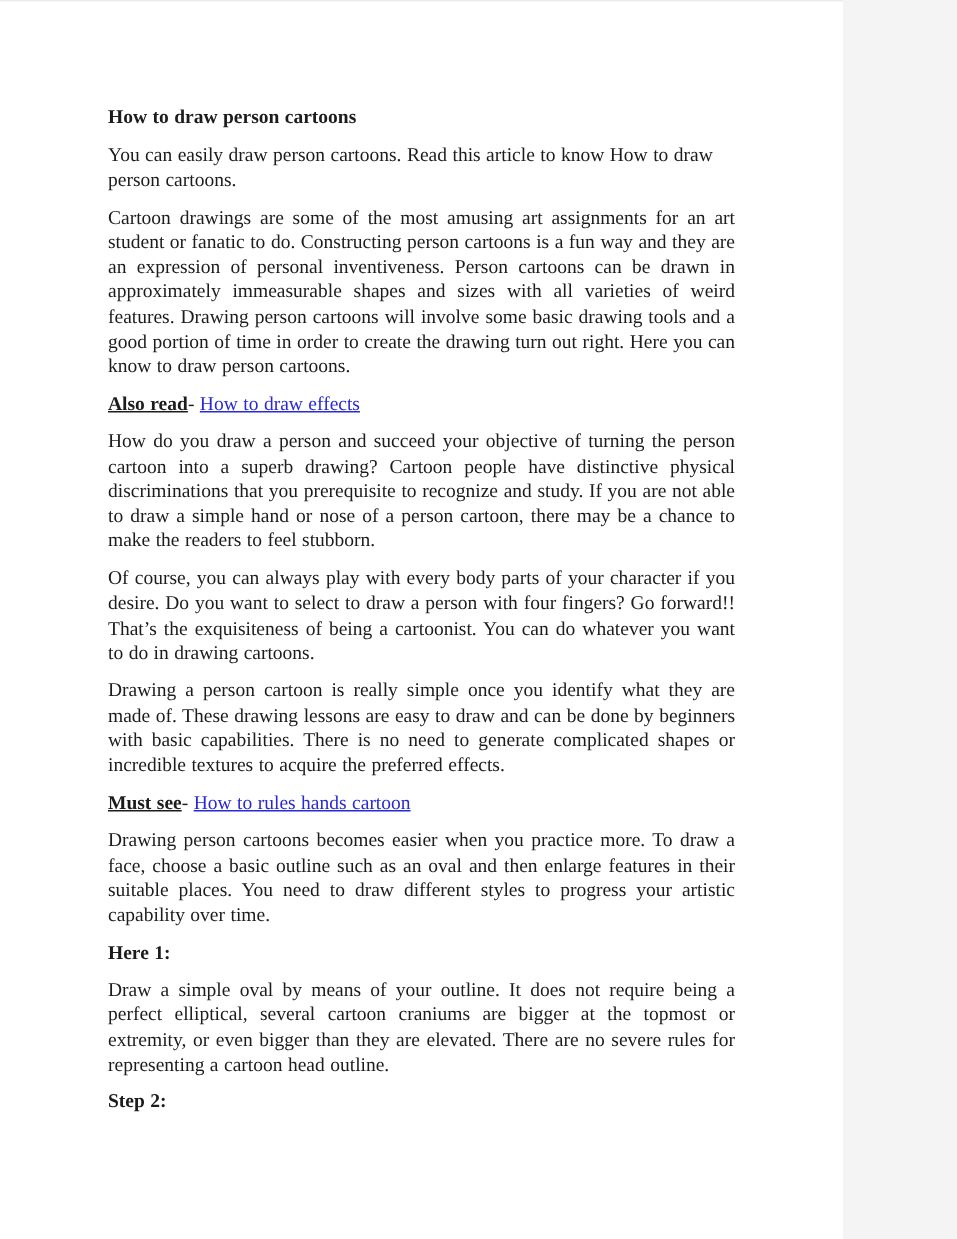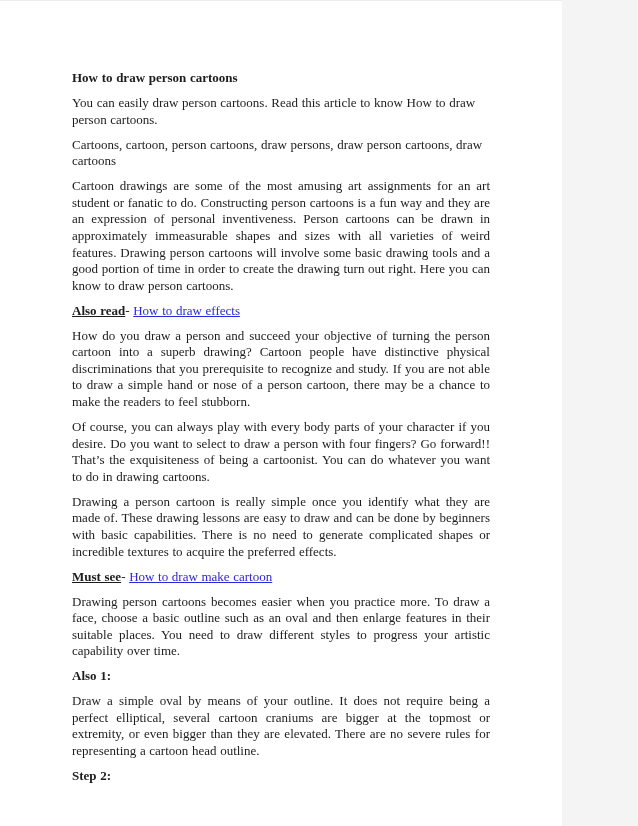--- a/index.html
+++ b/index.html
@@ -44,37 +44,36 @@
 </style>
 </head>
 <body>
 
 <div class="page">
 
   <div class="block bold">How to draw person cartoons</div>
 
   <div class="block">You can easily draw person cartoons. Read this article to know How to draw person cartoons.</div>
 
-  <div class="block">Cartoons, cartoon, person cartoons, draw persons, draw person cartoons, draw cartoons</div>
 
   <div class="block justify">Cartoon drawings are some of the most amusing art assignments for an art student or fanatic to do. Constructing person cartoons is a fun way and they are an expression of personal inventiveness. Person cartoons can be drawn in approximately immeasurable shapes and sizes with all varieties of weird features. Drawing person cartoons will involve some basic drawing tools and a good portion of time in order to create the drawing turn out right. Here you can know to draw person cartoons.</div>
 
   <div class="block"><span class="label-underline">Also read</span><span>- </span><a class="doc-link">How to draw effects</a></div>
 
   <div class="block justify">How do you draw a person and succeed your objective of turning the person cartoon into a superb drawing? Cartoon people have distinctive physical discriminations that you prerequisite to recognize and study. If you are not able to draw a simple hand or nose of a person cartoon, there may be a chance to make the readers to feel stubborn.</div>
 
   <div class="block justify">Of course, you can always play with every body parts of your character if you desire. Do you want to select to draw a person with four fingers? Go forward!!  That’s the exquisiteness of being a cartoonist. You can do whatever you want to do in drawing cartoons.</div>
 
   <div class="block justify">Drawing a person cartoon is really simple once you identify what they are made of. These drawing lessons are easy to draw and can be done by beginners with basic capabilities. There is no need to generate complicated shapes or incredible textures to acquire the preferred effects.</div>
 
-  <div class="block"><span class="label-underline">Must see</span><span>- </span><a class="doc-link">How to draw make cartoon</a></div>
+  <div class="block"><span class="label-underline">Must see</span><span>- </span><a class="doc-link">How to rules hands cartoon</a></div>
 
   <div class="block justify">Drawing person cartoons becomes easier when you practice more. To draw a face, choose a basic outline such as an oval and then enlarge features in their suitable places. You need to draw different styles to progress your artistic capability over time.</div>
 
 
-  <div class="block bold">Also 1:</div>
+  <div class="block bold">Here 1:</div>
 
   <div class="block justify">Draw a simple oval by means of your outline. It does not require being a perfect elliptical, several cartoon craniums are bigger at the topmost or extremity, or even bigger than they are elevated. There are no severe rules for representing a cartoon head outline.</div>
 
   <div class="block bold">Step 2:</div>
 
 
 </div>
 
 </body></html>

